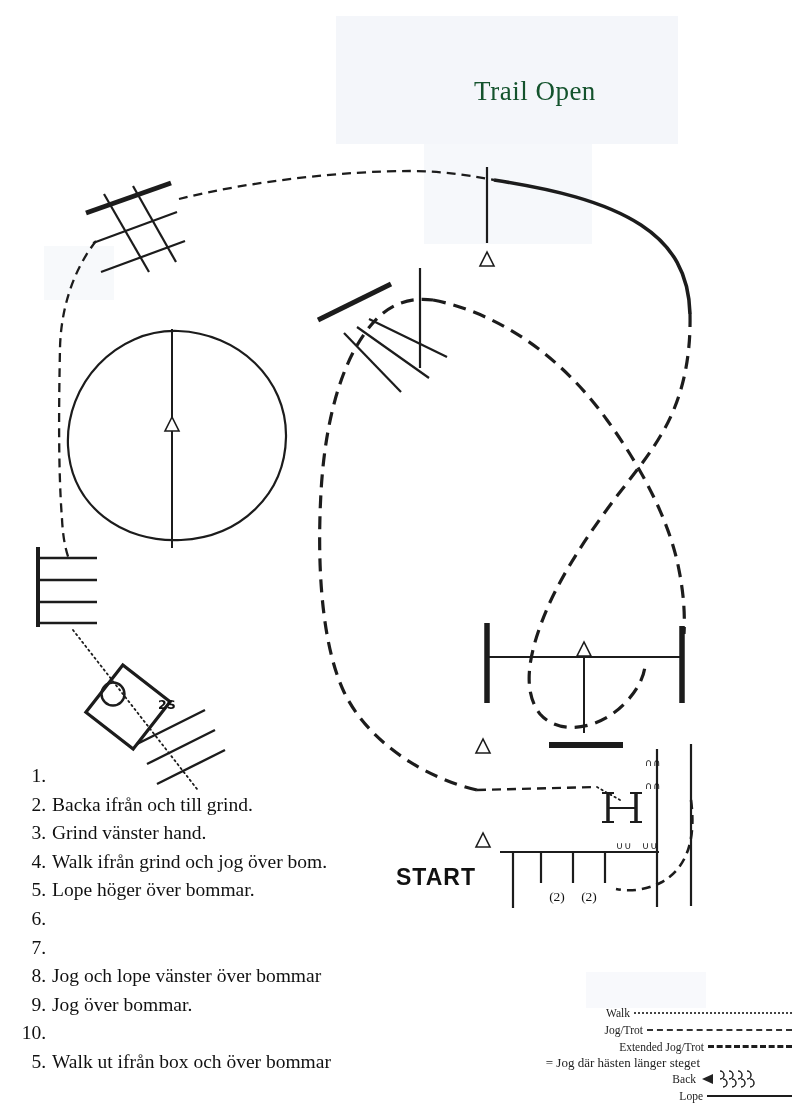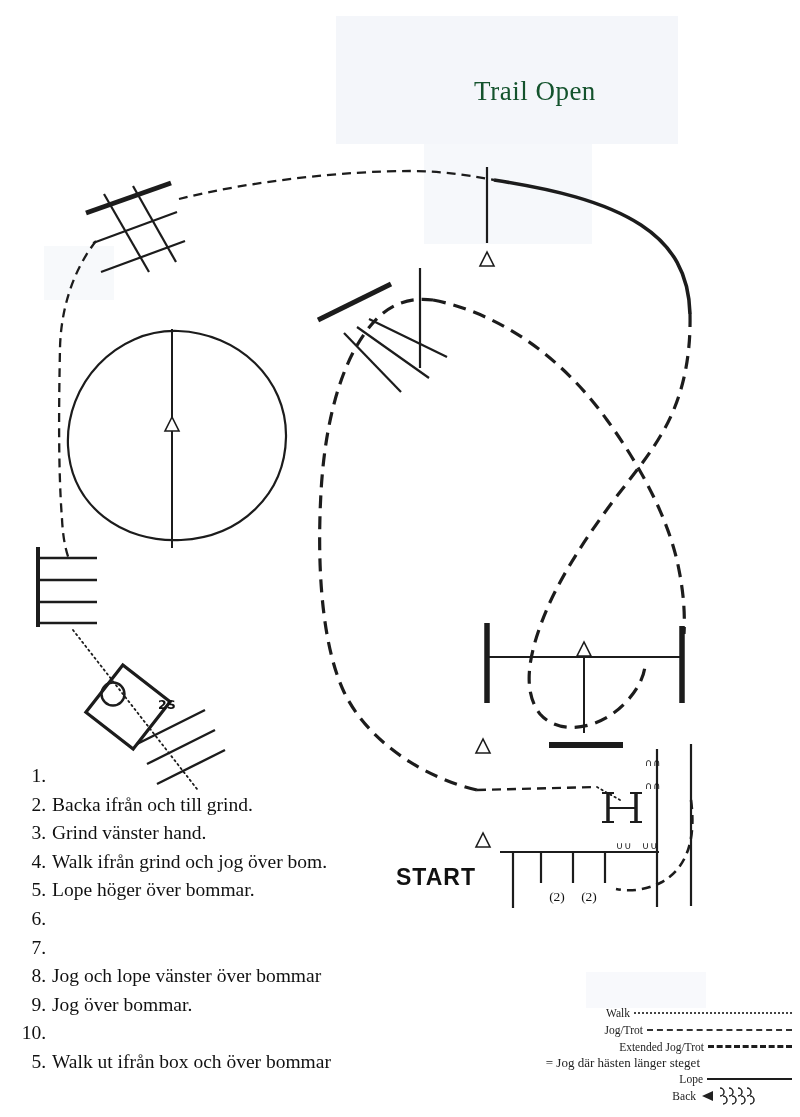--- a/index.html
+++ b/index.html
@@ -205,26 +205,26 @@
       <div class="ls jog"></div>
     </div>
     <div class="lrow">
       <span class="lbl">Extended Jog/Trot</span>
       <div class="ls ext"></div>
     </div>
     <div class="lrow note">
       <span class="lbl">= Jog där hästen länger steget</span>
     </div>
     <div class="lrow">
-      <span class="lbl">Lope</span>
-      <div class="ls lope"></div>
-    </div>
-    <div class="lrow">
       <span class="lbl">Back</span>
       <svg class="back-sym" width="64" height="18" viewBox="0 0 64 18">
         <polygon points="13,4 2,9 13,14" fill="#222"></polygon>
         <path d="M20 1 a4 4 0 0 1 0 8 M29 1 a4 4 0 0 1 0 8 M38 1 a4 4 0 0 1 0 8 M47 1 a4 4 0 0 1 0 8
                  M23 9 a4 4 0 0 1 0 8 M32 9 a4 4 0 0 1 0 8 M41 9 a4 4 0 0 1 0 8 M50 9 a4 4 0 0 1 0 8" fill="none" stroke="#222" stroke-width="1.5"></path>
       </svg>
     </div>
+    <div class="lrow">
+      <span class="lbl">Lope</span>
+      <div class="ls lope"></div>
+    </div>
   </div>
 
 </div>
 
 </body></html>

